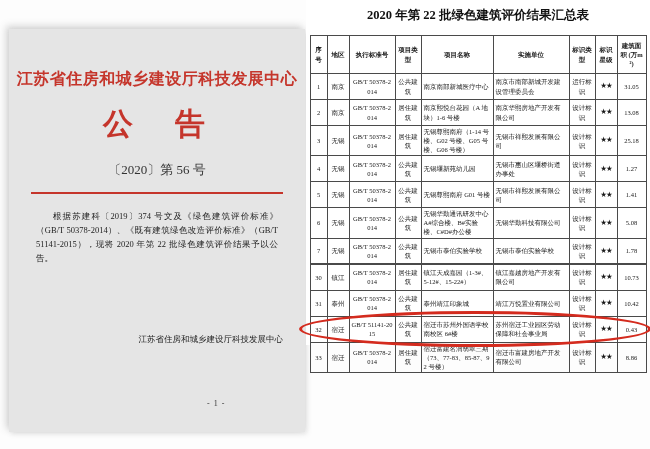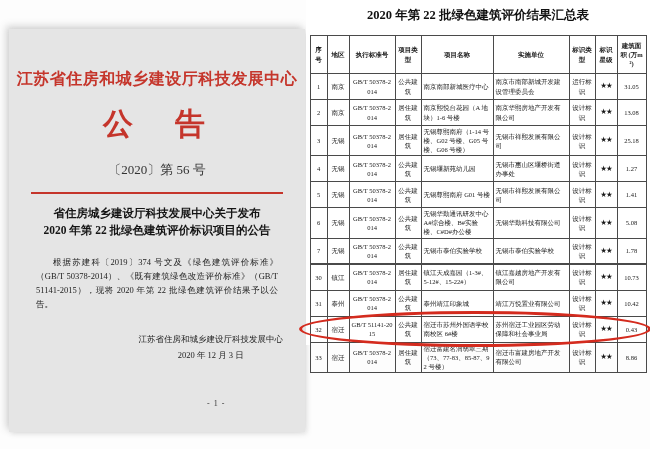--- a/index.html
+++ b/index.html
@@ -55,28 +55,23 @@
 </head>
 <body>
 
 <div class="canvas">
 
   <div class="page-left">
     <div class="org-title">江苏省住房和城乡建设厅科技发展中心</div>
     <div class="gonggao">公　告</div>
     <div class="doc-num">〔2020〕第 56 号</div>
     <div class="red-rule"></div>
-    <div class="heading">
-      <div>省住房城乡建设厅科技发展中心关于发布</div>
-      <div>2020 年第 22 批绿色建筑评价标识项目的公告</div>
-    </div>
     <p class="body-text">根据苏建科〔2019〕374 号文及《绿色建筑评价标准》（GB/T 50378-2014）、《既有建筑绿色改造评价标准》（GB/T 51141-2015），现将 2020 年第 22 批绿色建筑评价结果予以公告。</p>
     <div class="signature">
       <div>江苏省住房和城乡建设厅科技发展中心</div>
-      <div>2020 年 12 月 3 日</div>
     </div>
     <div class="page-num">- 1 -</div>
   </div>
 
   <div class="page-right">
     <div class="table-title">2020 年第 22 批绿色建筑评价结果汇总表</div>
     <table>
       <thead id="thead">
           <tr>
             <th>序号</th>

